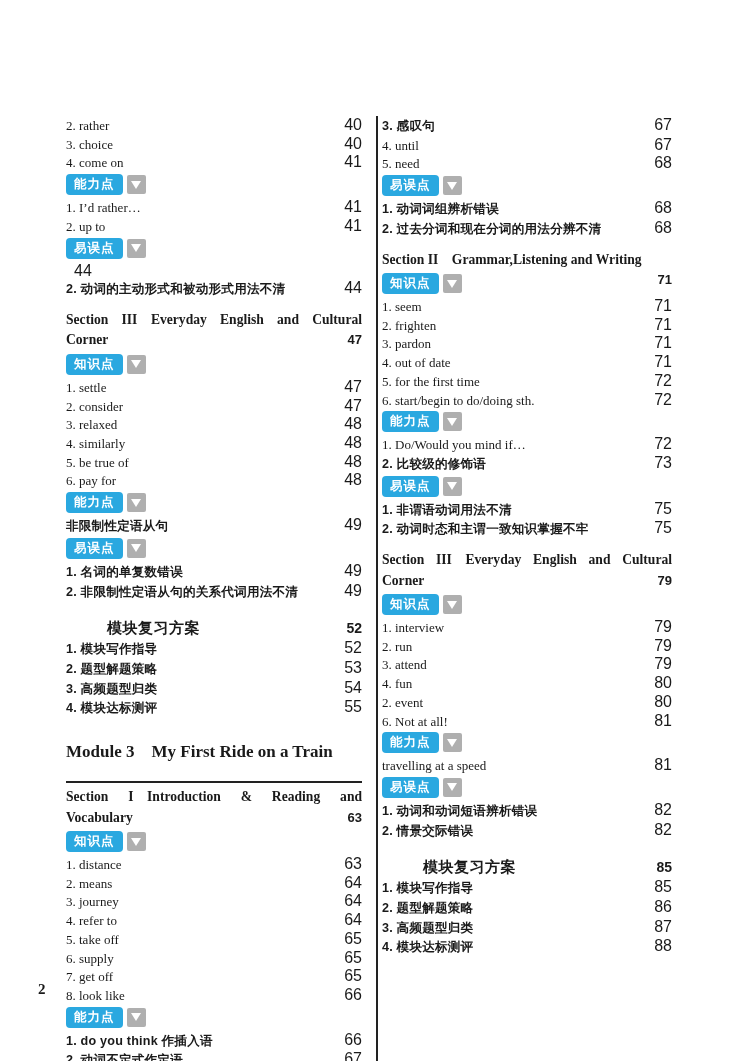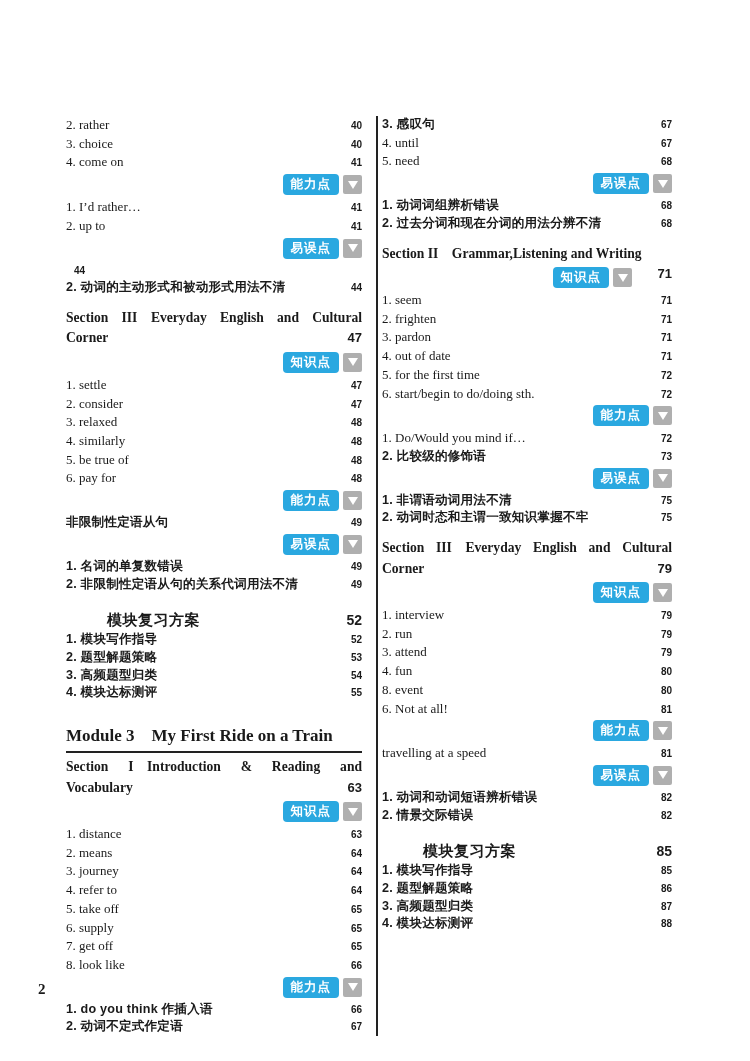--- a/index.html
+++ b/index.html
@@ -26,24 +26,24 @@
     display:flex;justify-content:space-between;align-items:baseline;
     line-height:17.7px;font-size:13px;
   }
   .entry .entry-label{white-space:normal;}
   .entry.zh .entry-label{
     font-family:"Liberation Sans","DejaVu Sans",sans-serif;
     font-weight:600;font-size:12.6px;letter-spacing:.2px;
   }
   .entry .entry-page{
     font-family:"Liberation Sans","DejaVu Sans",sans-serif;
-    font-weight:700;font-size:10px;margin-left:8px;flex:0 0 auto;
-  }
-
-  .badge-row{display:flex;align-items:center;gap:4px;height:21px;margin:2px 0 3px;justify-content:flex-end;}
+    font-weight:400;font-size:16px;margin-left:8px;flex:0 0 auto;
+  }
+
+  .badge-row{display:flex;align-items:center;gap:4px;height:21px;margin:2px 0 3px;}
   .badge{
     background:var(--badge-blue);color:#fff;border-radius:4px;
     font-family:"Liberation Sans","DejaVu Sans",sans-serif;
     font-size:12.5px;font-weight:700;line-height:18px;padding:1px 8px 2px;
     letter-spacing:1px;
   }
   .arrow-box{
     width:19px;height:19px;background:var(--arrow-gray);border-radius:2px;
     display:inline-flex;align-items:center;justify-content:center;
   }
@@ -57,21 +57,21 @@
     margin:11px 0 3px;font-weight:700;font-size:13.6px;line-height:20.5px;
     text-align:justify;
   }
   .sec .pg{
     float:right;width:40px;text-align:right;
     font-family:"Liberation Sans","DejaVu Sans",sans-serif;
     font-weight:600;font-size:13px;
   }
   .module-h{
     margin:22px 0 4px;font-weight:700;font-size:17px;line-height:23px;
-    border-bottom:2px solid var(--rule);padding-bottom:4px;
+    border-bottom:2px solid var(--rule);padding-bottom:18px;
   }
   .module-h + .sec{margin-top:2px;}
 
   .review-row{
     display:flex;justify-content:space-between;align-items:baseline;
     margin-top:16px;line-height:22px;
   }
   .review-row .review-label{
     font-family:"Liberation Sans","DejaVu Sans",sans-serif;
     font-weight:700;font-size:15px;letter-spacing:.5px;margin-left:41px;
@@ -366,21 +366,21 @@
         </div>
         <div class="entry">
           <span class="entry-label">3. attend</span>
           <span class="entry-page">79</span>
         </div>
         <div class="entry">
           <span class="entry-label">4. fun</span>
           <span class="entry-page">80</span>
         </div>
         <div class="entry">
-          <span class="entry-label">8. event</span>
+          <span class="entry-label">2. event</span>
           <span class="entry-page">80</span>
         </div>
         <div class="entry">
           <span class="entry-label">6. Not at all!</span>
           <span class="entry-page">81</span>
         </div>
         <div class="badge-row">
           <span class="badge">能力点</span>
           <span class="arrow-box">
             <span class="tri"></span>

